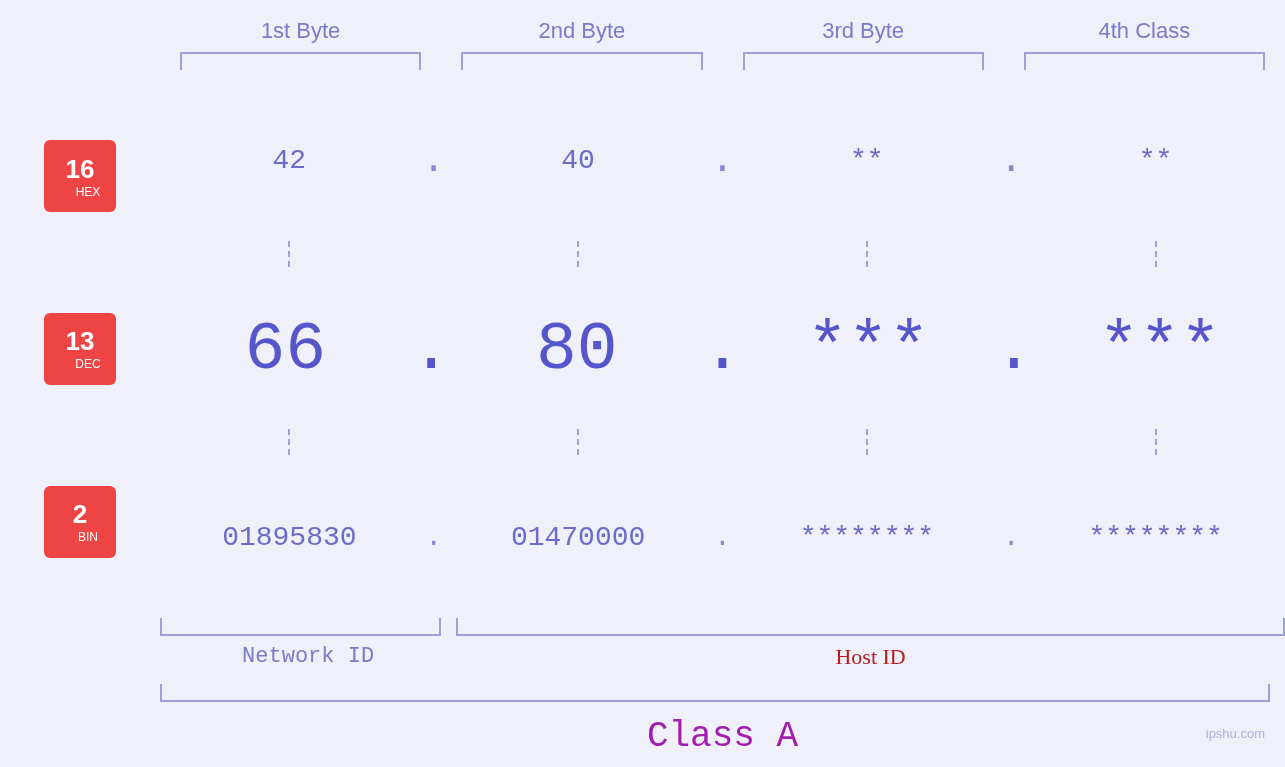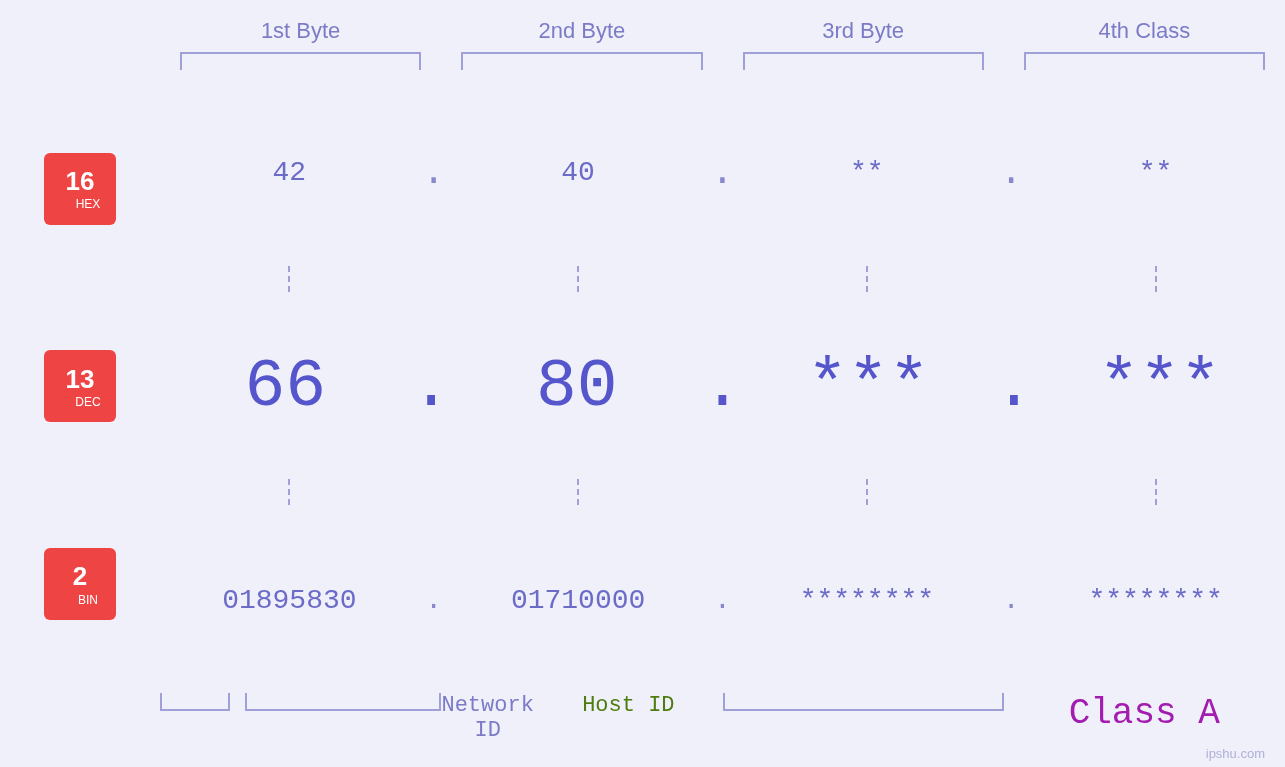--- a/index.html
+++ b/index.html
@@ -187,21 +187,21 @@
       flex: 1;
       display: flex;
       justify-content: center;
     }
 
     
     .bottom-section {
       width: 100%;
       padding-left: 160px;
       display: flex;
-      flex-direction: row;
+      flex-direction: column;
       padding-bottom: 10px;
     }
 
     
     .id-brackets-row {
       display: flex;
       width: 100%;
       margin-bottom: 8px;
       align-items: flex-start;
     }
@@ -233,23 +233,23 @@
       flex: 0 0 calc(25% + 15px);
       text-align: center;
       color: #7b7bc8;
       font-size: 22px;
       font-family: 'Courier New', Courier, monospace;
     }
 
     .host-id-label {
       flex: 1;
       text-align: center;
-      color: #4d7c0f;
+      color: #b91c1c;
       font-size: 22px;
-      font-family: Liberation Mono, monospace;
+      font-family: Liberation Serif, serif;
     }
 
     
     .outer-bracket {
       width: calc(100% - 15px);
       height: 18px;
       border-bottom: 2px solid #a0a0d8;
       border-left: 2px solid #a0a0d8;
       border-right: 2px solid #a0a0d8;
       margin-bottom: 14px;
@@ -261,21 +261,21 @@
       width: 100%;
       color: #a21caf;
       font-size: 36px;
       font-family: 'Courier New', Courier, monospace;
       font-weight: 500;
     }
 
     
     .watermark {
       position: absolute;
-      bottom: 6px;
+      bottom: 26px;
       right: 20px;
       color: #b0b0d8;
       font-size: 13px;
       font-family: Arial, sans-serif;
     }
 
     .sep-cells {
       display: flex;
       padding-left: 0;
       width: 100%;
@@ -390,21 +390,21 @@
             <div class="sep-line"></div>
           </div>
       </div>
 
       <div class="value-row bin-row">
         <div class="cell">
           <span class="cell-value">01895830</span>
         </div>
         <span class="dot-bin">.</span>
         <div class="cell">
-          <span class="cell-value">01710000</span>
+          <span class="cell-value">01470000</span>
         </div>
         <span class="dot-bin">.</span>
         <div class="cell">
           <span class="cell-value">********</span>
         </div>
         <span class="dot-bin">.</span>
         <div class="cell">
           <span class="cell-value">********</span>
         </div>
       </div>

